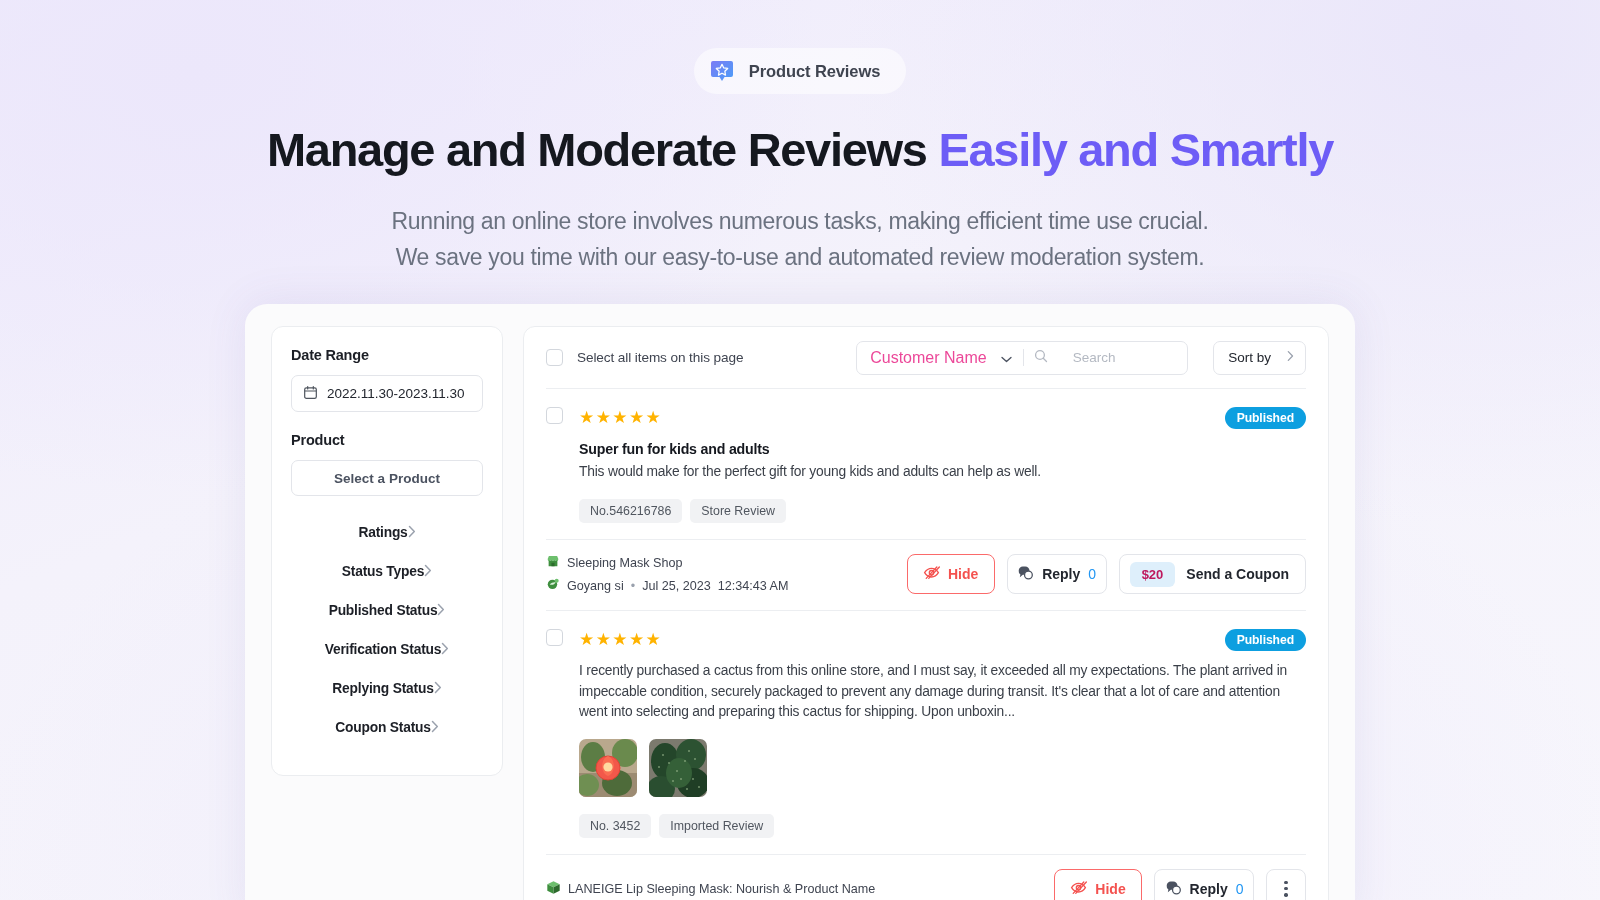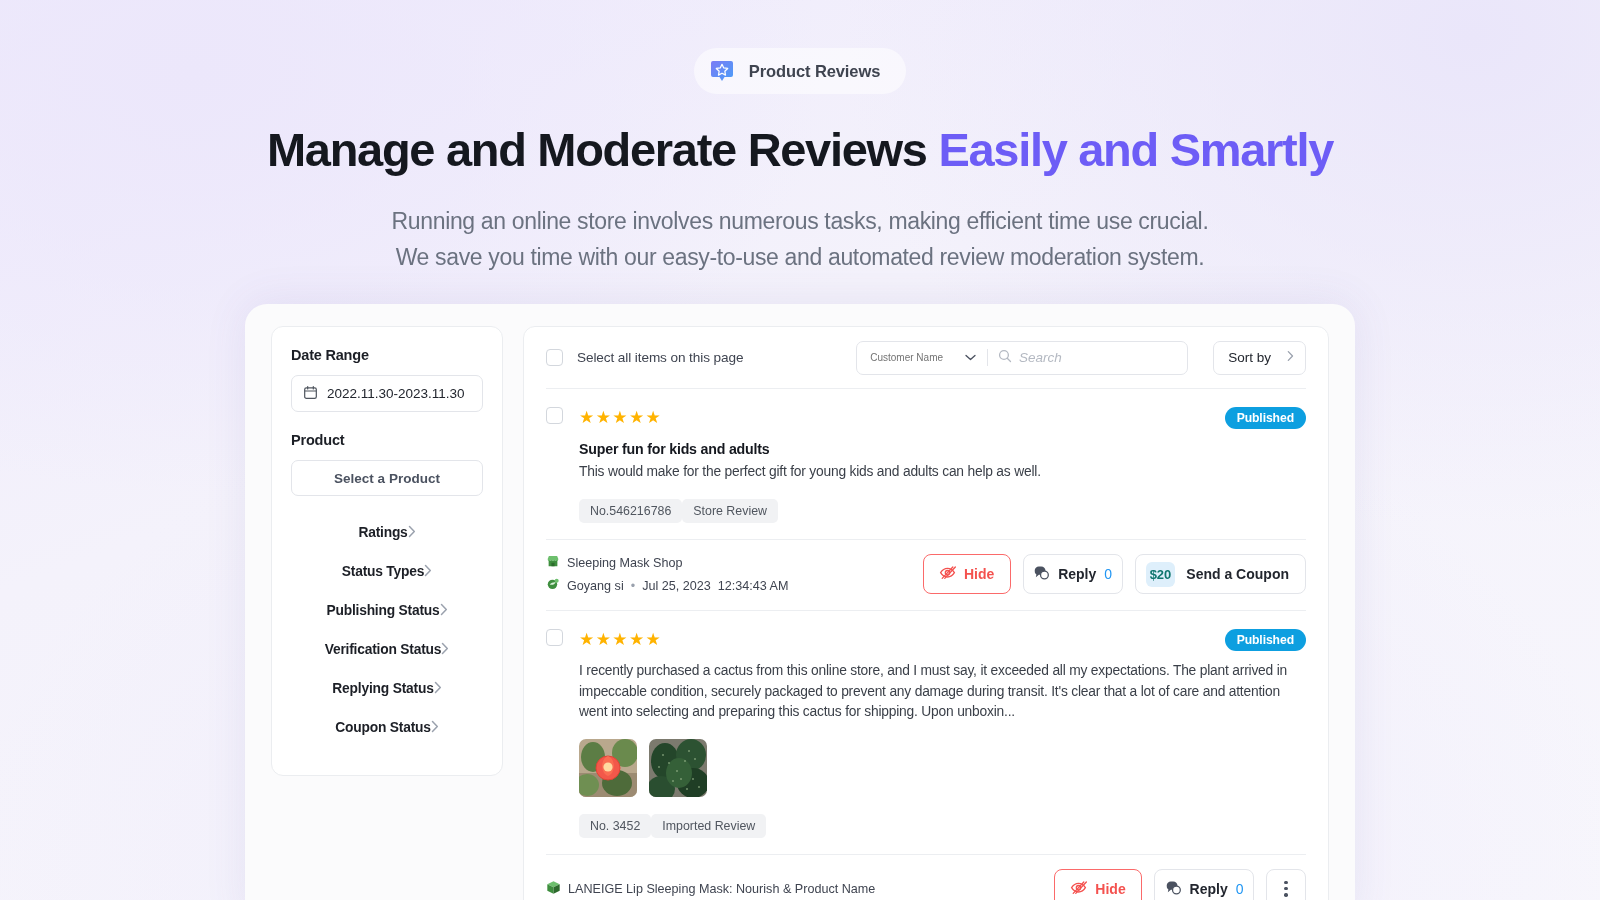--- a/index.html
+++ b/index.html
@@ -138,28 +138,28 @@
     font-size: 13.6px; color: #3f4450; letter-spacing: -0.1px;
   }
   .search-group {
     margin-left: auto;
     display: flex; align-items: center;
     width: 332px; height: 34px;
     border: 1px solid #e3e5ea; border-radius: 7px;
     background: #fff;
   }
   .search-select {
-    display: flex; align-items: center; gap: 22px;
+    display: flex; align-items: center; gap: 14px;
     padding: 0 11px 0 13px;
-    font-size: 10px; color: #737373; white-space: nowrap;
+    font-size: 16px; color: #ec4899; white-space: nowrap;
   }
   .search-divider { width: 1px; height: 17px; background: #e3e5ea; }
   .search-box {
-    display: flex; align-items: center; gap: 7px;
-    padding-left: 10px; flex: 1; font-style: italic;
+    display: flex; align-items: center; gap: 25px;
+    padding-left: 10px; flex: 1;
   }
   .search-ph { font-size: 13.5px; color: #b4b9c2; }
   .sortby {
     margin-left: 11px;
     height: 34px; padding: 0 11px 0 14px;
     border: 1px solid #e3e5ea; border-radius: 7px;
     display: flex; align-items: center; gap: 16px;
     font-size: 13.5px; color: #22262e; background: #fff;
     white-space: nowrap;
   }
@@ -180,21 +180,21 @@
   .rv-title {
     margin-top: 12px;
     font-size: 14.2px; font-weight: bold; color: #15181f; letter-spacing: -0.2px;
   }
   .rv-text {
     margin-top: 5px;
     font-size: 13.8px; color: #3b4049; line-height: 1.48; letter-spacing: -0.2px;
   }
   .thumbs { display: flex; gap: 12px; margin-top: 16px; }
   .thumb { width: 58px; height: 58px; border-radius: 7px; overflow: hidden; }
-  .tags { display: flex; gap: 0; margin-top: 17px; }
+  .tags { display: flex; gap: 8px; margin-top: 17px; }
   .tag {
     background: #f1f2f4; color: #50565f;
     font-size: 12.4px; padding: 5px 11px; border-radius: 5px;
   }
   .rv-footer {
     margin-top: 16px;
     border-top: 1px solid #eceef1;
     padding: 14px 0 16px 0;
     display: flex; align-items: center; gap: 14px;
   }
@@ -207,23 +207,23 @@
     height: 40px; border-radius: 8px;
     display: flex; align-items: center; justify-content: center; gap: 8px;
     font-size: 14px; font-weight: bold; background: #fff;
     padding: 0 20px; white-space: nowrap;
   }
   .btn-hide { border: 1.3px solid #fb6a6a; color: #f4524f; width: 88px; padding: 0; }
   .btn-reply { border: 1px solid #e3e5ea; color: #22262e; width: 100px; padding: 12px; }
   .btn-reply .count { color: #2196f3; font-weight: normal; }
   .btn-coupon { border: 1px solid #e3e5ea; color: #22262e; padding: 0 16px 0 10px; gap: 11px; }
   .coupon-badge {
-    background: #deeffb; color: #0f766e;
+    background: #deeffb; color: #be185d;
     font-size: 13px; font-weight: bold;
-    padding: 5px 4px; border-radius: 6px;
+    padding: 5px 12px; border-radius: 6px;
   }
   .btn-more {
     width: 40px; height: 40px; padding: 0;
     border: 1px solid #e3e5ea; border-radius: 8px;
     display: flex; align-items: center; justify-content: center;
     flex-direction: column; gap: 3px; background: #fff;
   }
   .dot { width: 3.4px; height: 3.4px; border-radius: 50%; background: #4b5260; }
 </style>
 </head>
@@ -290,21 +290,21 @@
       </div>
       <div class="filter-row">
         <span>Status Types</span>
         <span class="chev">
           <svg width="8" height="13" viewBox="0 0 8 13" fill="none" stroke="currentColor" stroke-width="1.5" stroke-linecap="round" stroke-linejoin="round">
               <path d="M1.5 1.5 L6.3 6.5 L1.5 11.5"></path>
             </svg>
         </span>
       </div>
       <div class="filter-row">
-        <span>Publishing Status</span>
+        <span>Published Status</span>
         <span class="chev">
           <svg width="8" height="13" viewBox="0 0 8 13" fill="none" stroke="currentColor" stroke-width="1.5" stroke-linecap="round" stroke-linejoin="round">
               <path d="M1.5 1.5 L6.3 6.5 L1.5 11.5"></path>
             </svg>
         </span>
       </div>
       <div class="filter-row">
         <span>Verification Status</span>
         <span class="chev">
           <svg width="8" height="13" viewBox="0 0 8 13" fill="none" stroke="currentColor" stroke-width="1.5" stroke-linecap="round" stroke-linejoin="round">

